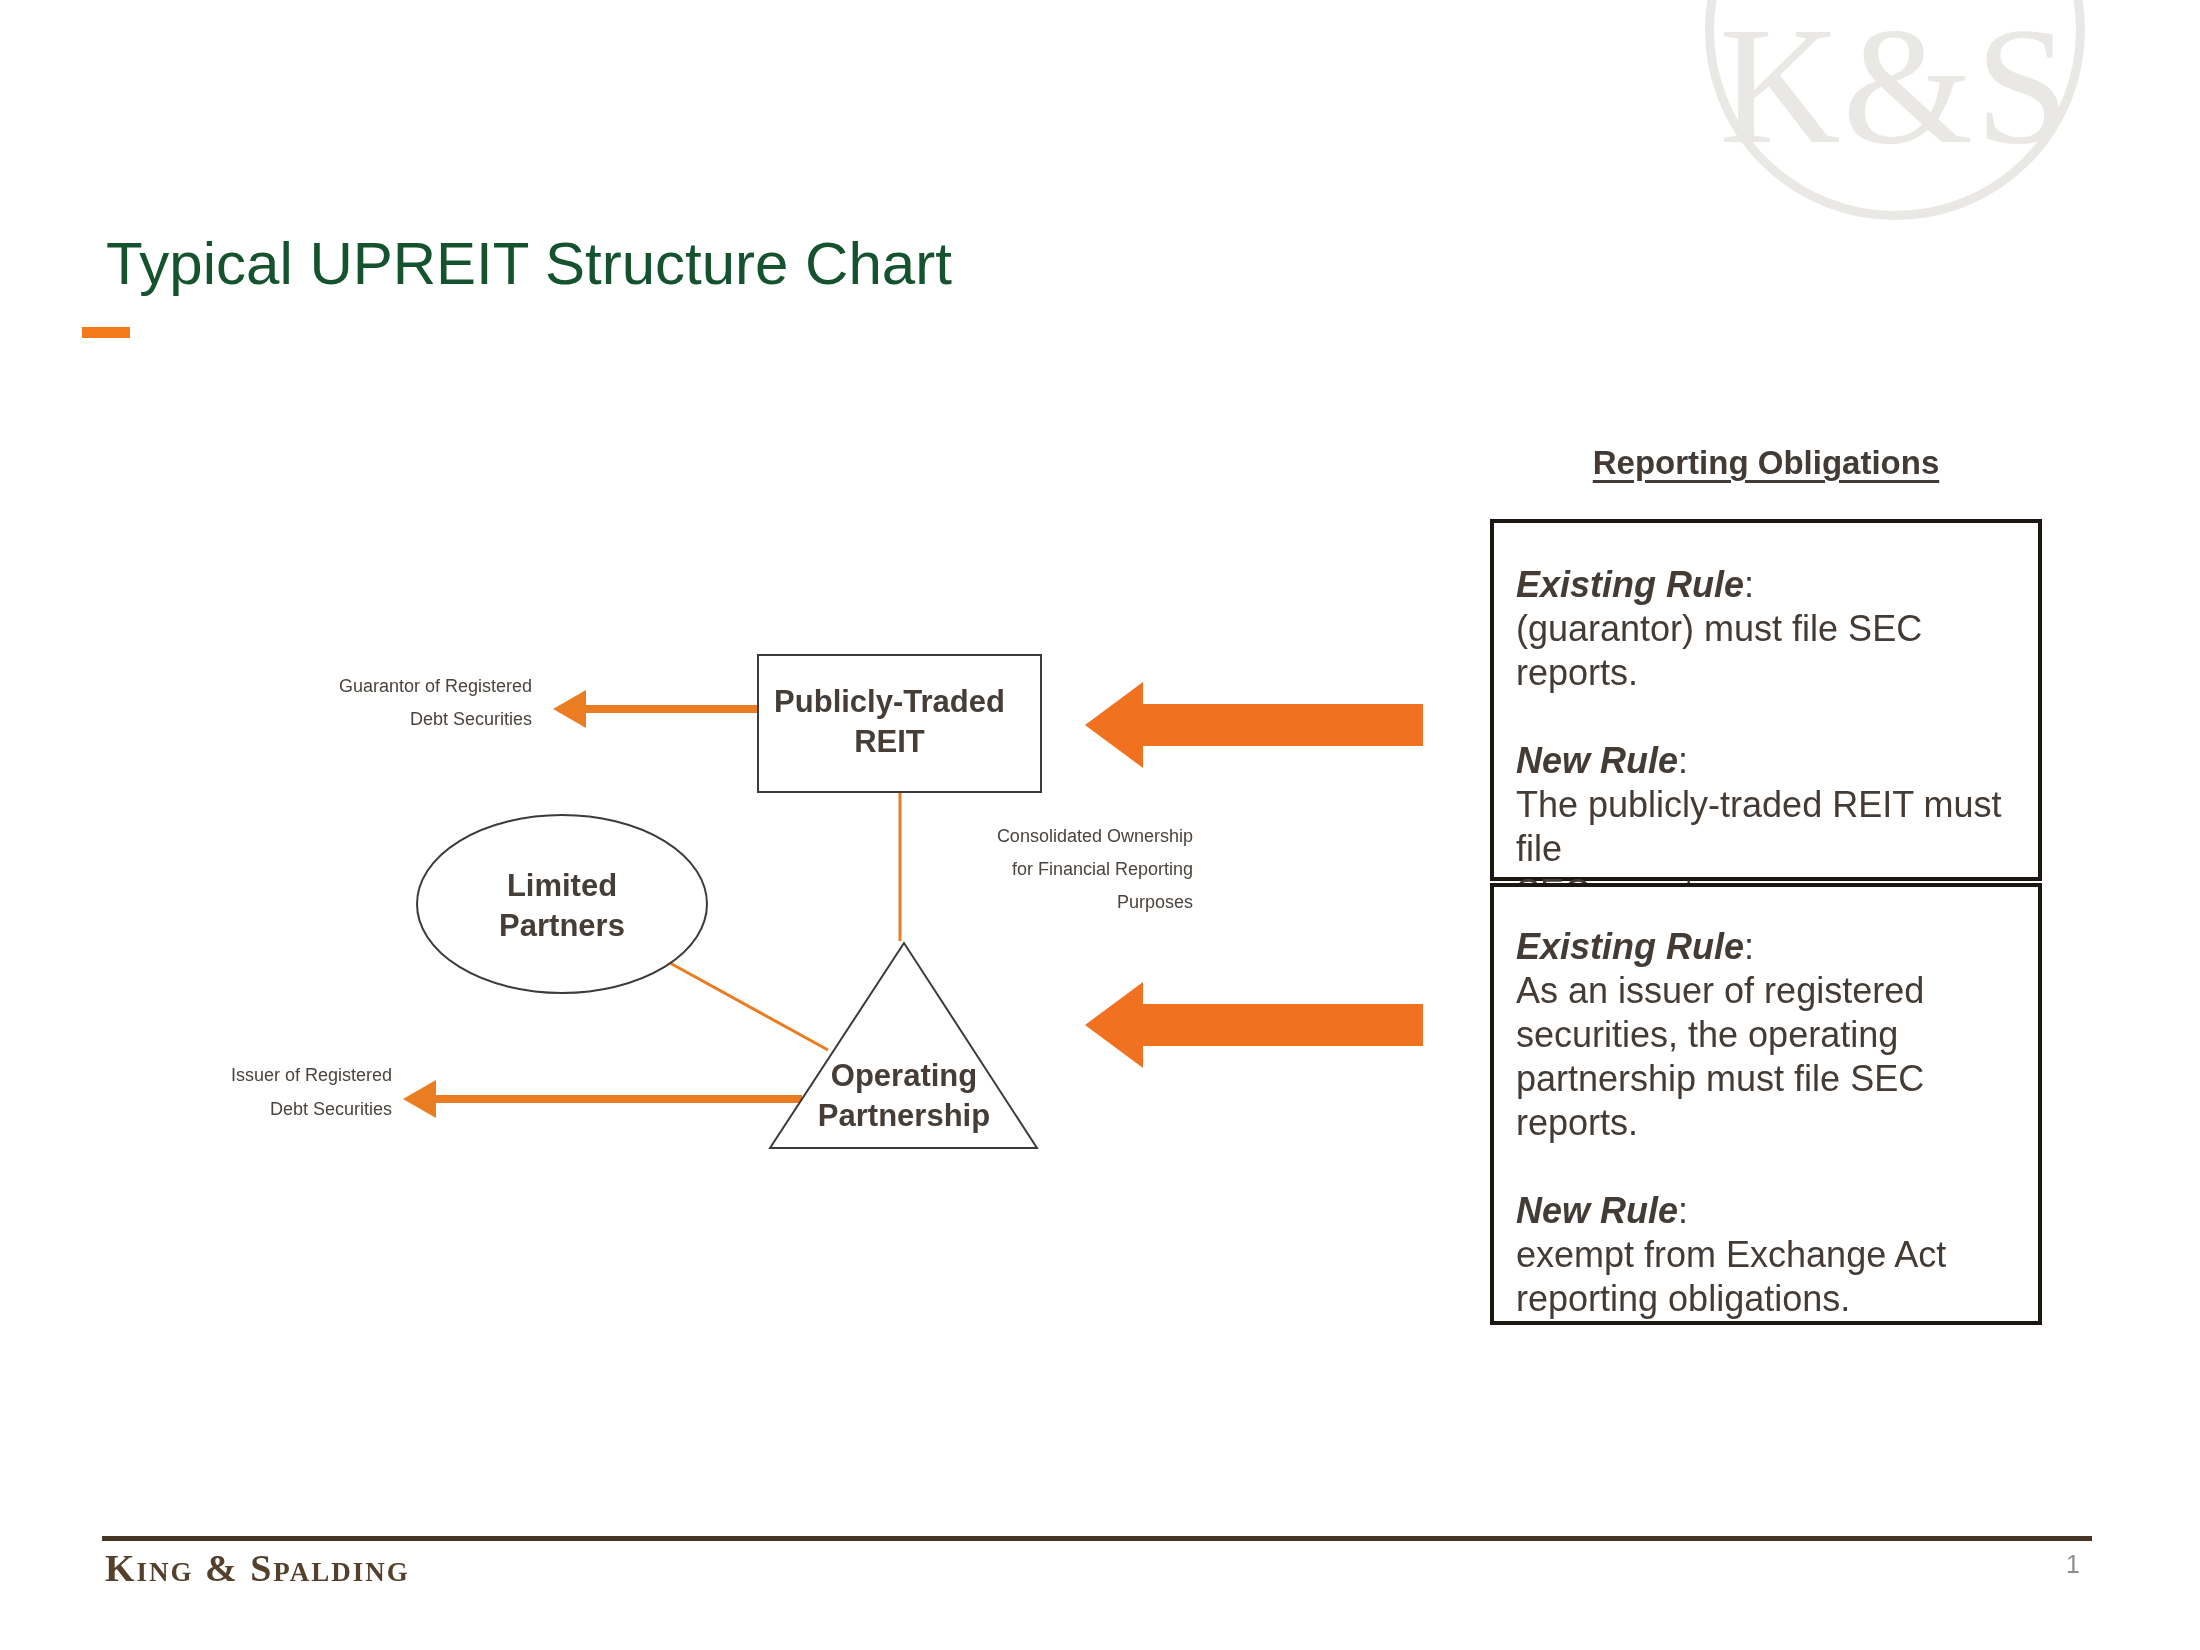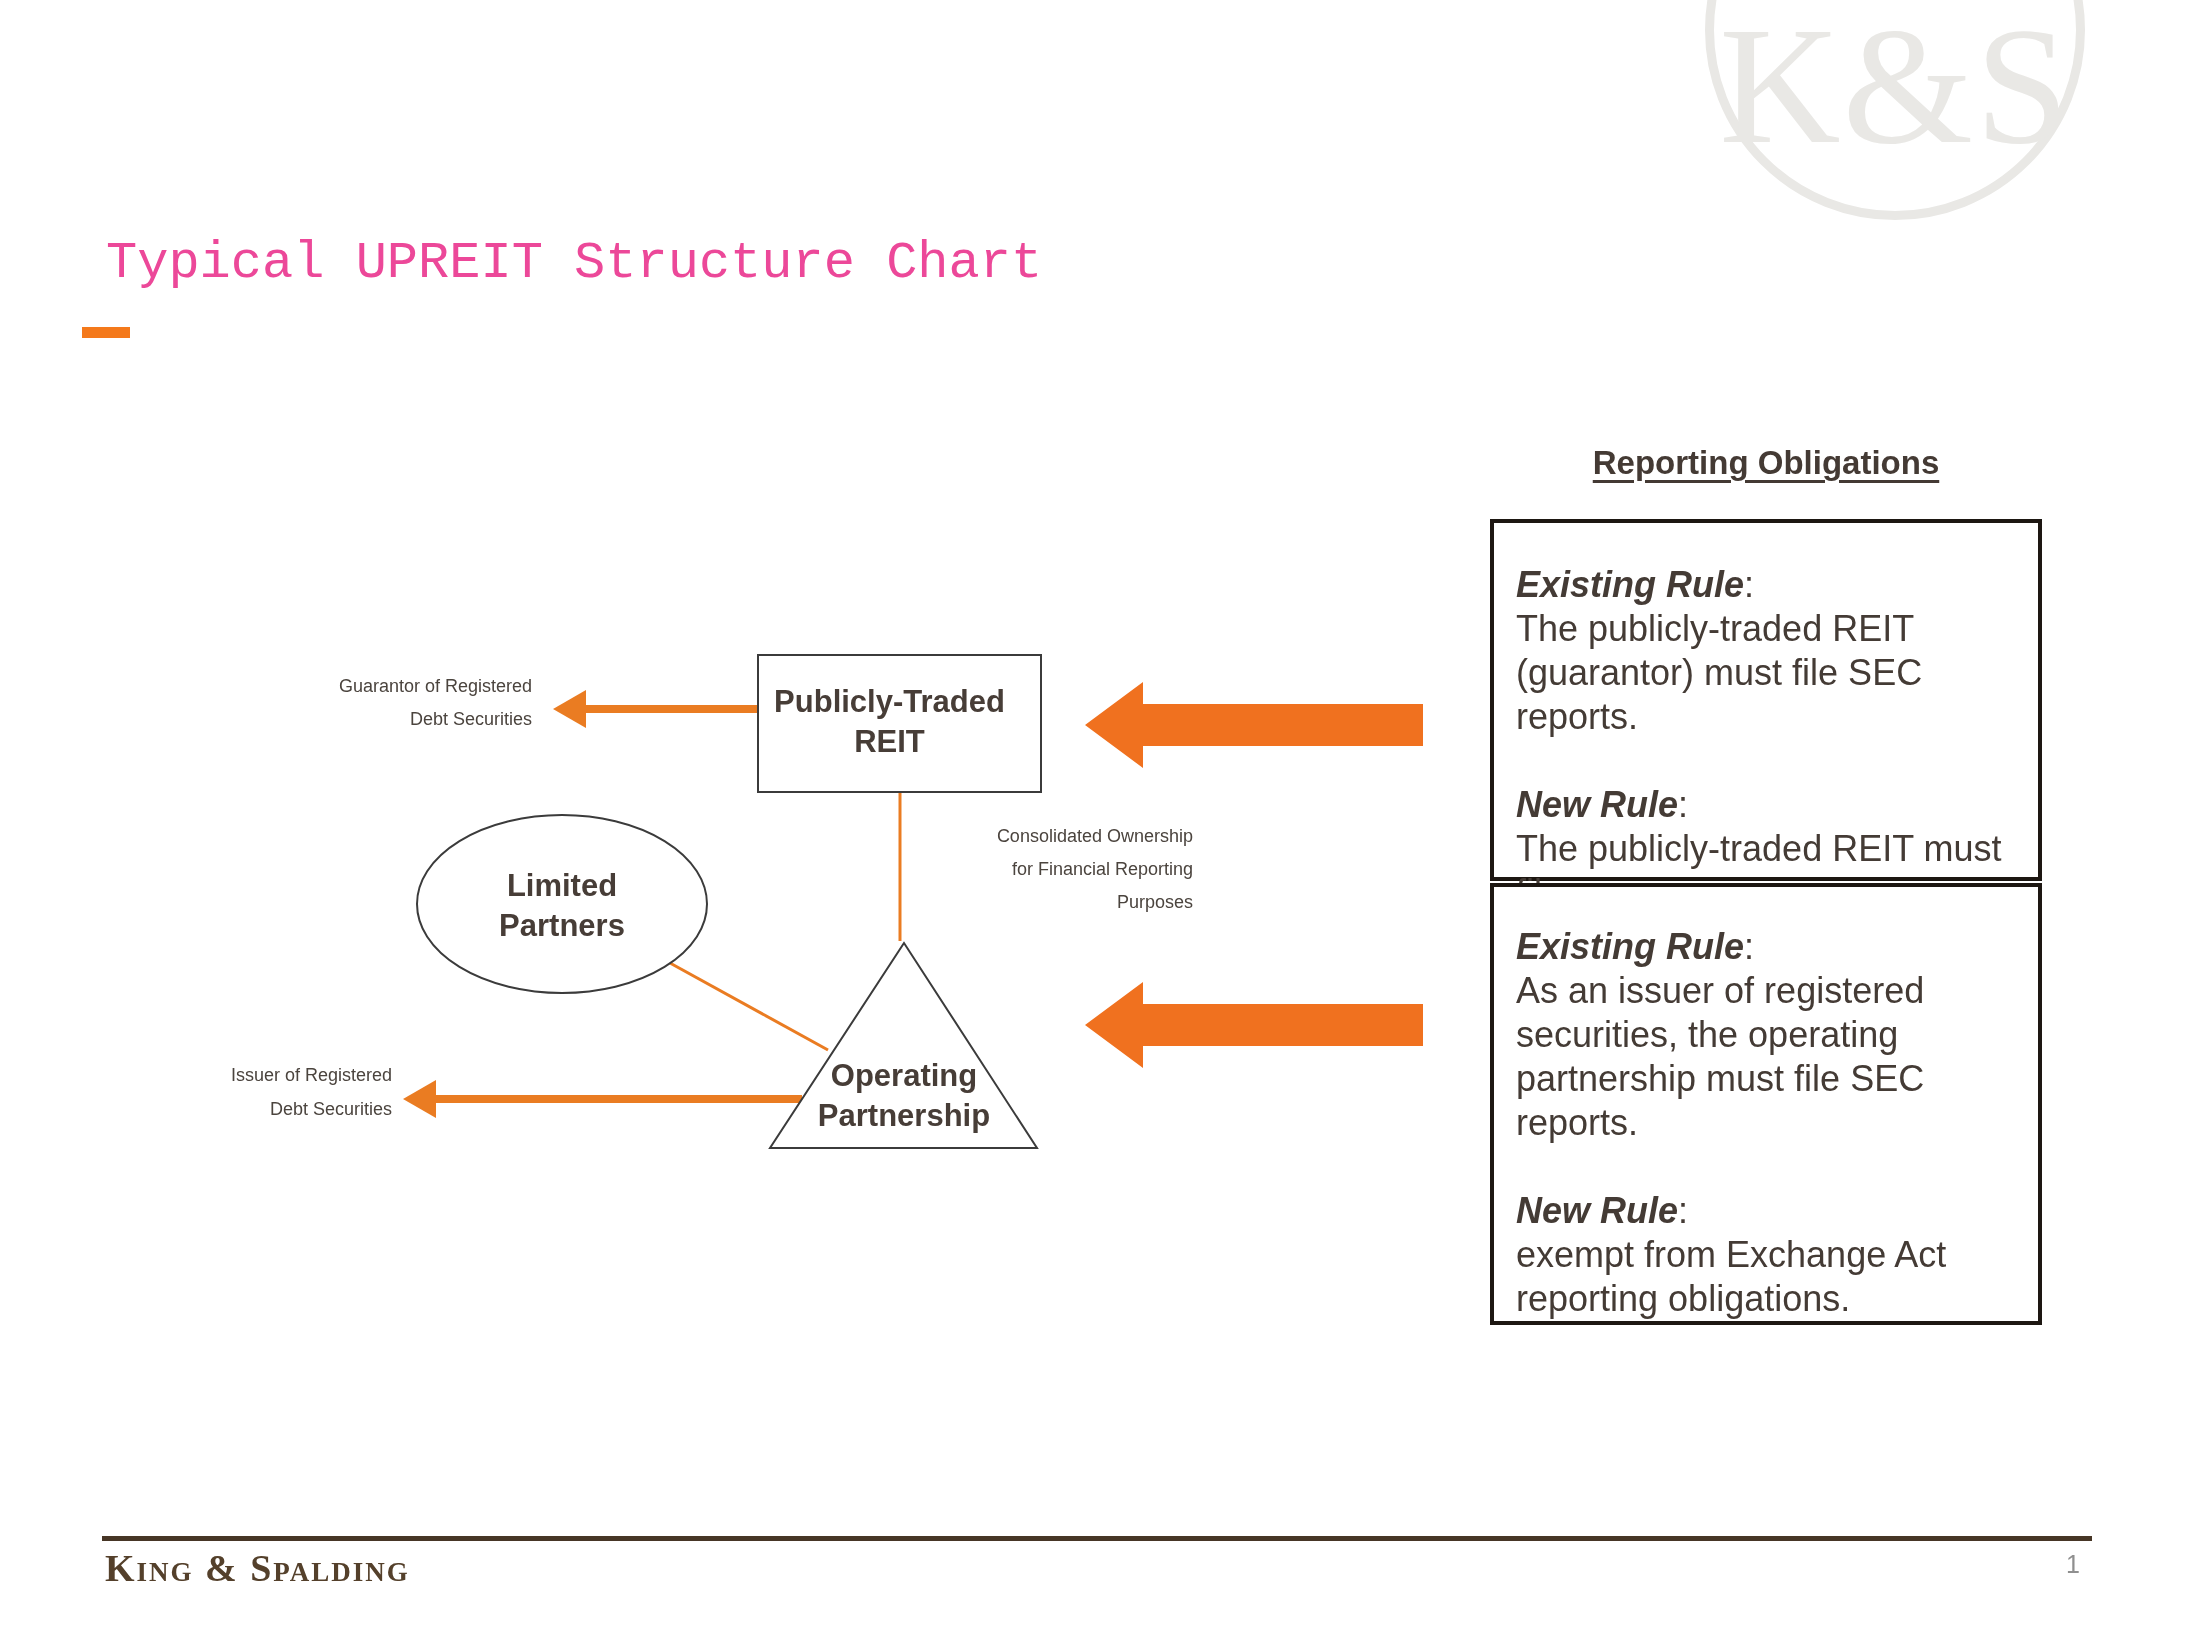--- a/index.html
+++ b/index.html
@@ -26,22 +26,22 @@
     border:9px solid var(--watermark-gray);border-radius:50%;
   }
   .wm-text{
     left:1705px;top:-10px;width:380px;text-align:center;
     font-family:"Liberation Serif",serif;font-size:168px;line-height:190px;
     color:var(--watermark-gray);letter-spacing:2px;
   }
   
   .title{
     left:106px;top:218px;width:1500px;
-    font-family:Liberation Mono, monospace;font-size:52px;line-height:92px;
-    color:#ec4899;
+    font-family:Liberation Sans, sans-serif;font-size:60px;line-height:92px;
+    color:#14532d;
   }
   .title-dash{left:82px;top:327px;width:48px;height:11px;background:var(--underline-orange);}
   
   .dlabel{font-size:18px;line-height:33px;color:var(--label-text);}
   .lbl-guarantor{left:240px;top:670px;width:292px;text-align:right;}
   .lbl-issuer{left:140px;top:1058px;width:252px;text-align:right;line-height:34px;}
   .lbl-consolidated{left:923px;top:820px;width:270px;text-align:right;}
   
   .shape-text{font-weight:bold;font-size:31px;line-height:40px;color:#473D37;text-align:center;}
   .txt-reit{left:758px;top:682px;width:263px;}
@@ -138,21 +138,20 @@
 
   <div class="abs dlabel lbl-issuer">
     <div>Issuer of Registered</div>
     <div>Debt Securities</div>
   </div>
 
   <div class="abs rep-heading">Reporting Obligations</div>
 
   <div class="abs rule-box box-1">
     <div><span class="rule-heading">Existing Rule</span><span class="rule-colon">:</span></div>
-    <div>The publicly-traded REIT</div>
     <div>(guarantor) must file SEC reports.</div>
     <div class="rule-spacer"></div>
     <div><span class="rule-heading">New Rule</span><span class="rule-colon">:</span></div>
     <div>The publicly-traded REIT must file</div>
     <div>SEC reports.</div>
   </div>
 
   <div class="abs rule-box box-2">
     <div><span class="rule-heading">Existing Rule</span><span class="rule-colon">:</span></div>
     <div>As an issuer of registered</div>

